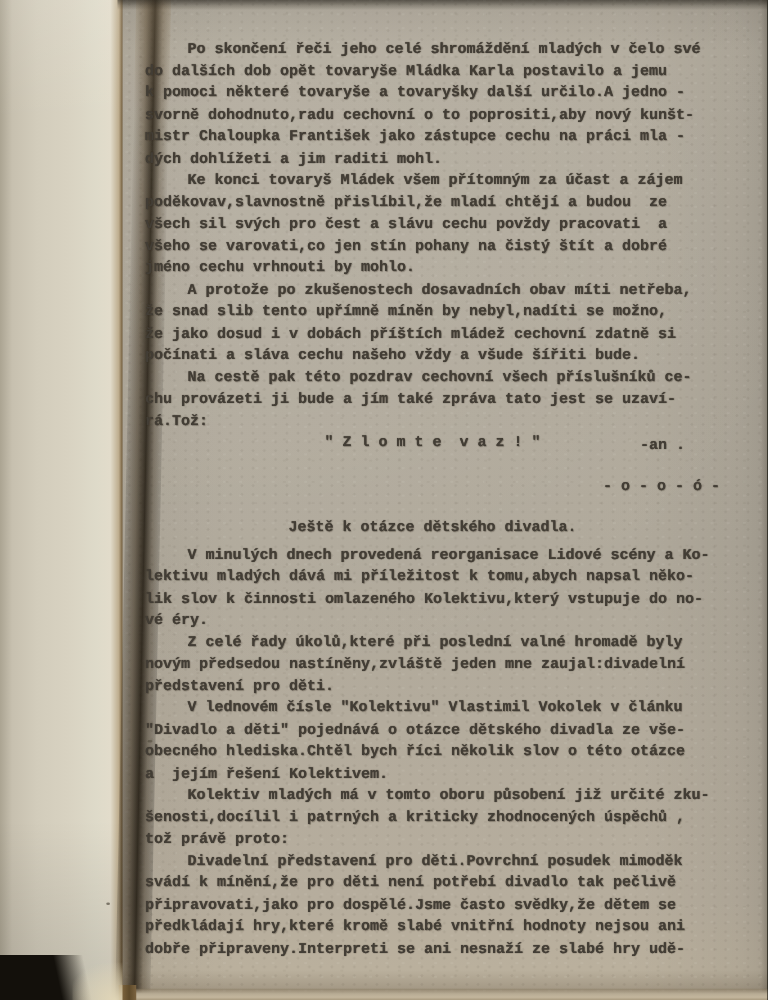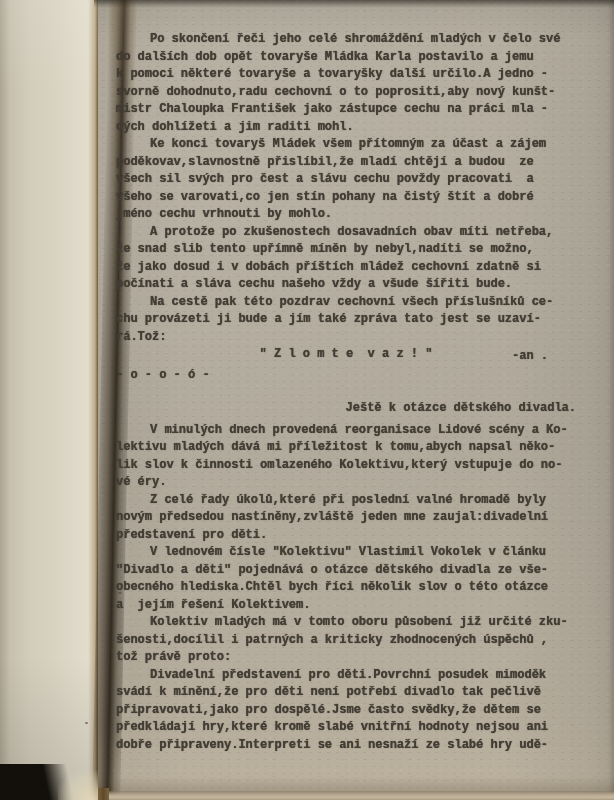--- a/index.html
+++ b/index.html
@@ -74,22 +74,22 @@
   .speck.s2{left:118px;top:592px;width:4px;height:2px;background:rgba(50,42,30,0.35);}
   
   .text{
     position:absolute;left:116px;top:31px;width:460px;
     font-size:12px;line-height:17.5px;color:#423d35;
     white-space:pre;
     text-shadow:0 0 0.8px rgba(58,50,40,0.85), 0.5px 0.4px 0.7px rgba(58,50,40,0.30);
   }
   .line{min-height:17.5px;font-weight:bold;}
   .indent{text-indent:34px;}
-  .separator{text-align:left;margin-top:3px;}
-  .heading{text-align:right;margin-top:16px;margin-bottom:4px;}
+  .separator{text-align:right;margin-top:17px;}
+  .heading{text-align:center;margin-top:16px;margin-bottom:4px;}
   .quote{text-align:center;position:relative;}
   .quote .byline{position:absolute;right:28px;top:2px;text-align:right;}
 </style>
 </head>
 <body>
 
 <div class="photo">
   <div class="page-main"></div>
   <div class="grain"></div>
   <div class="prev-page"></div>

